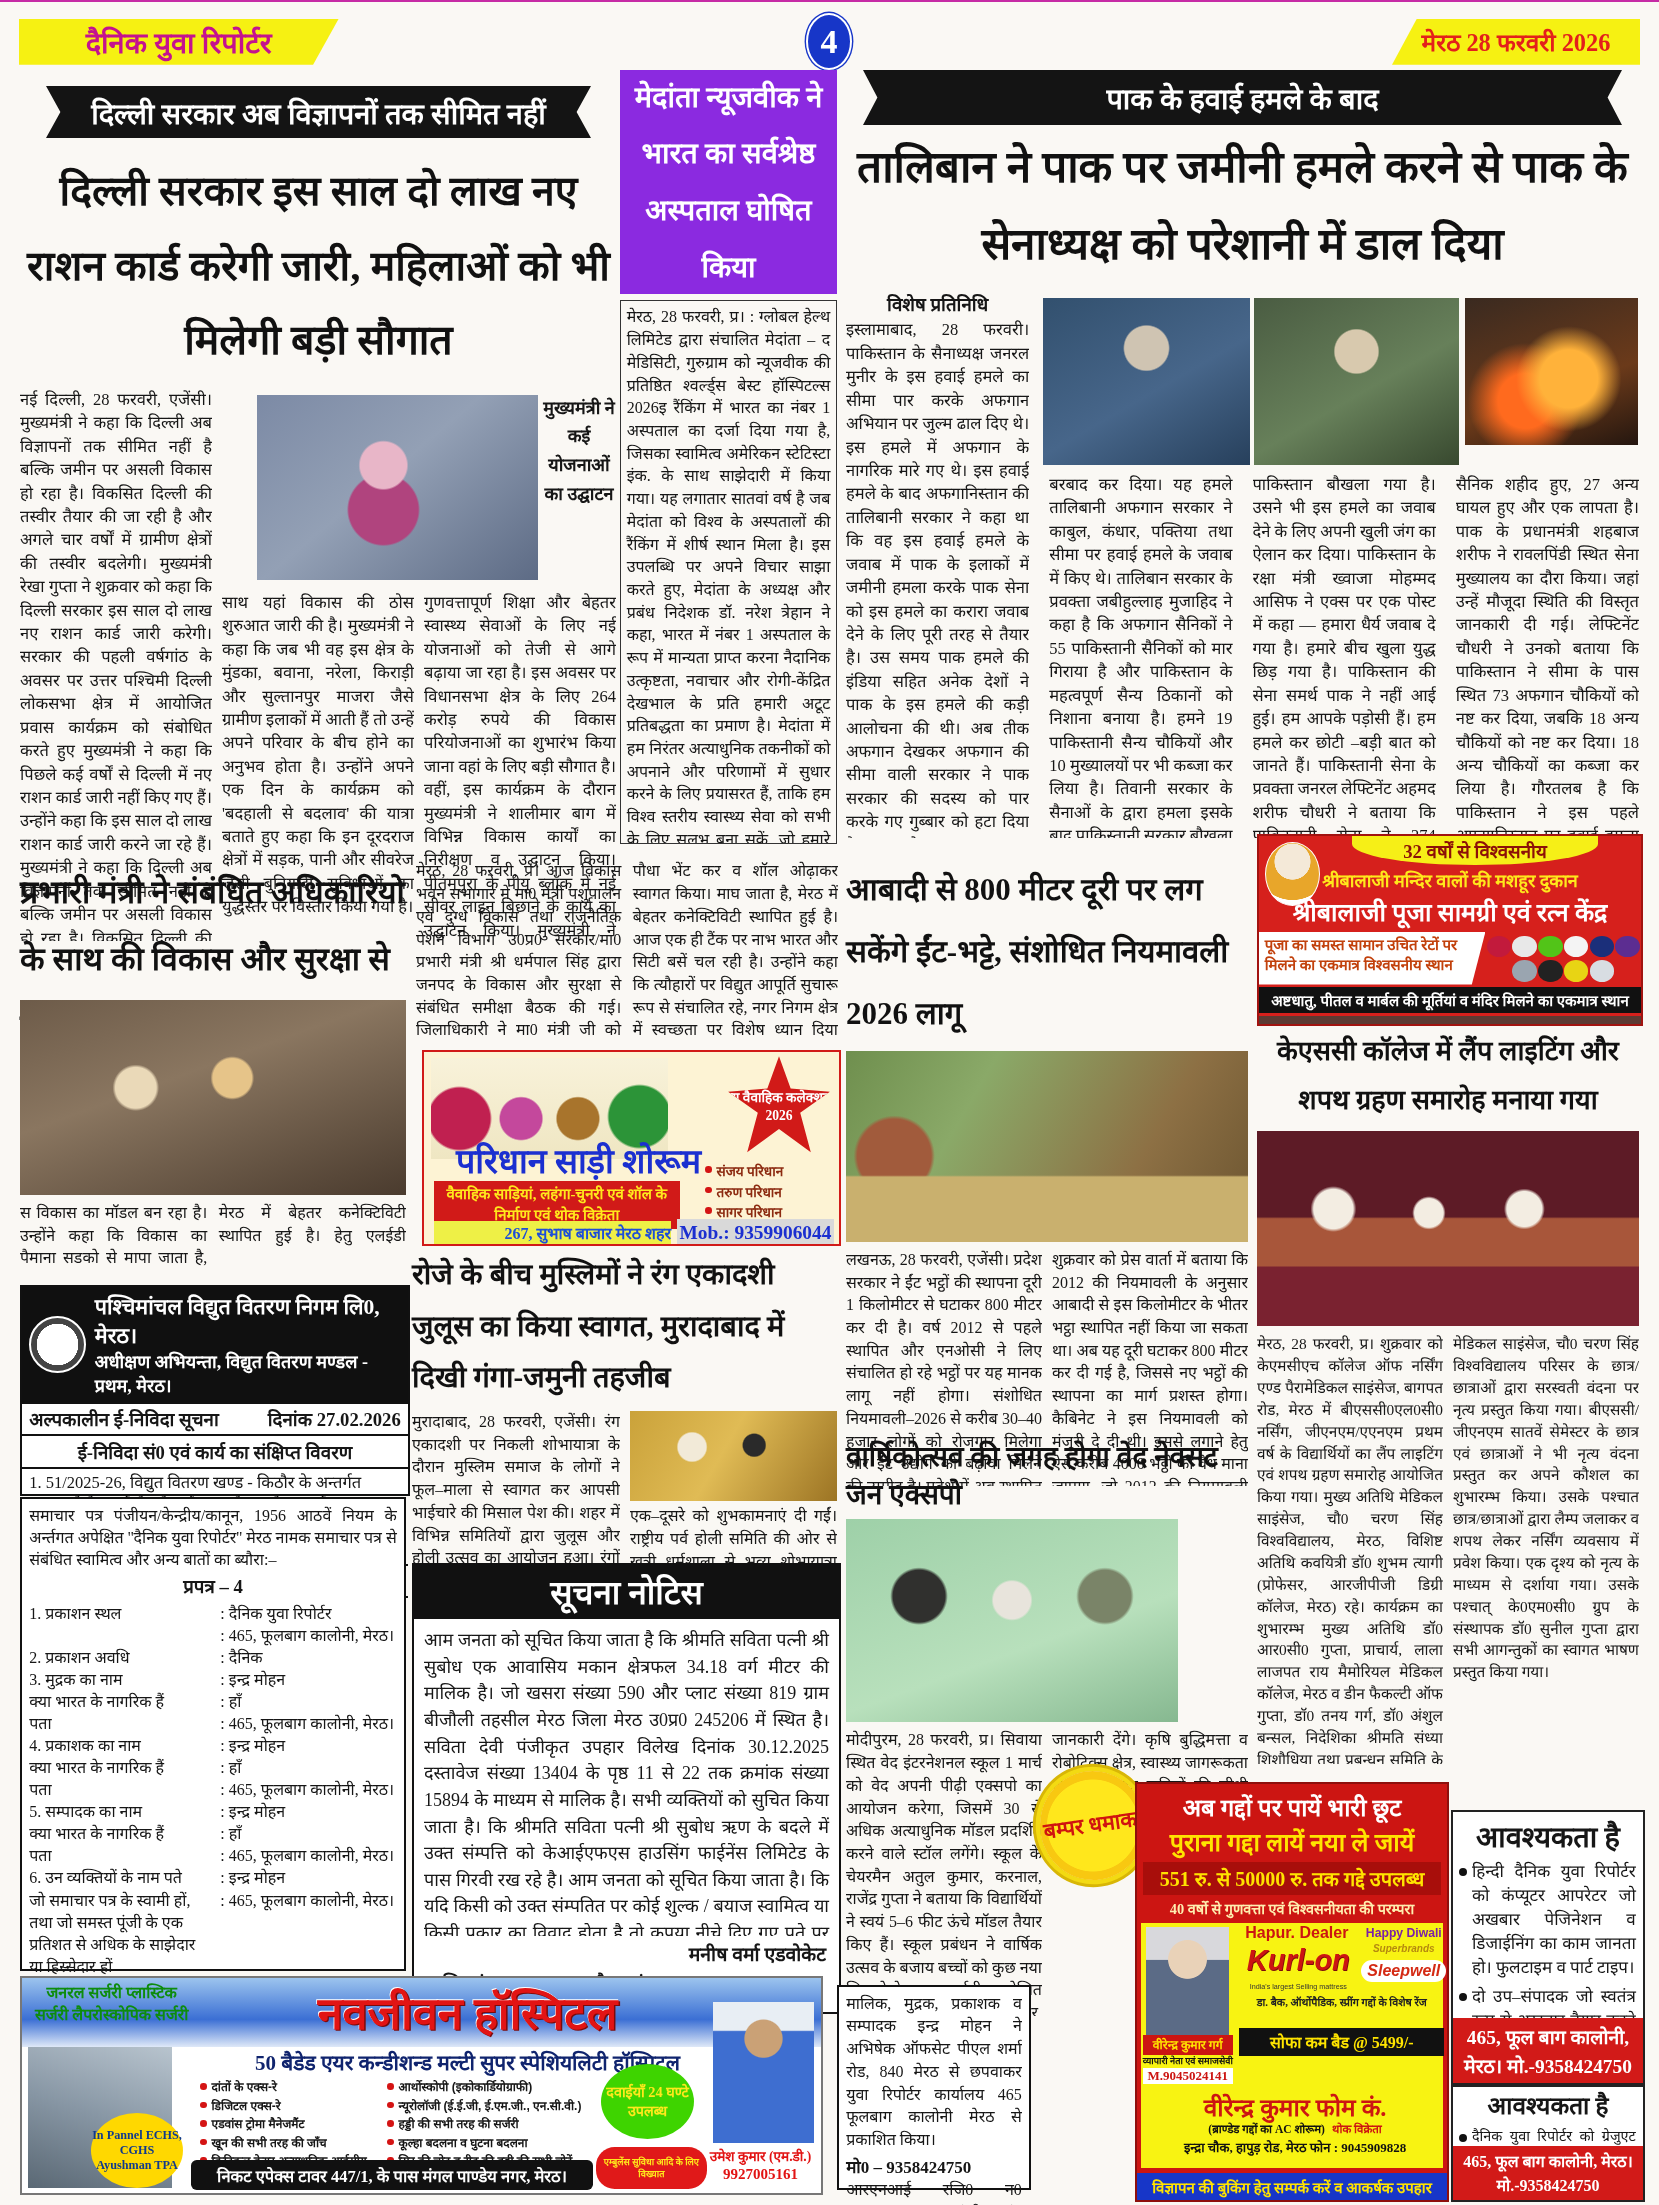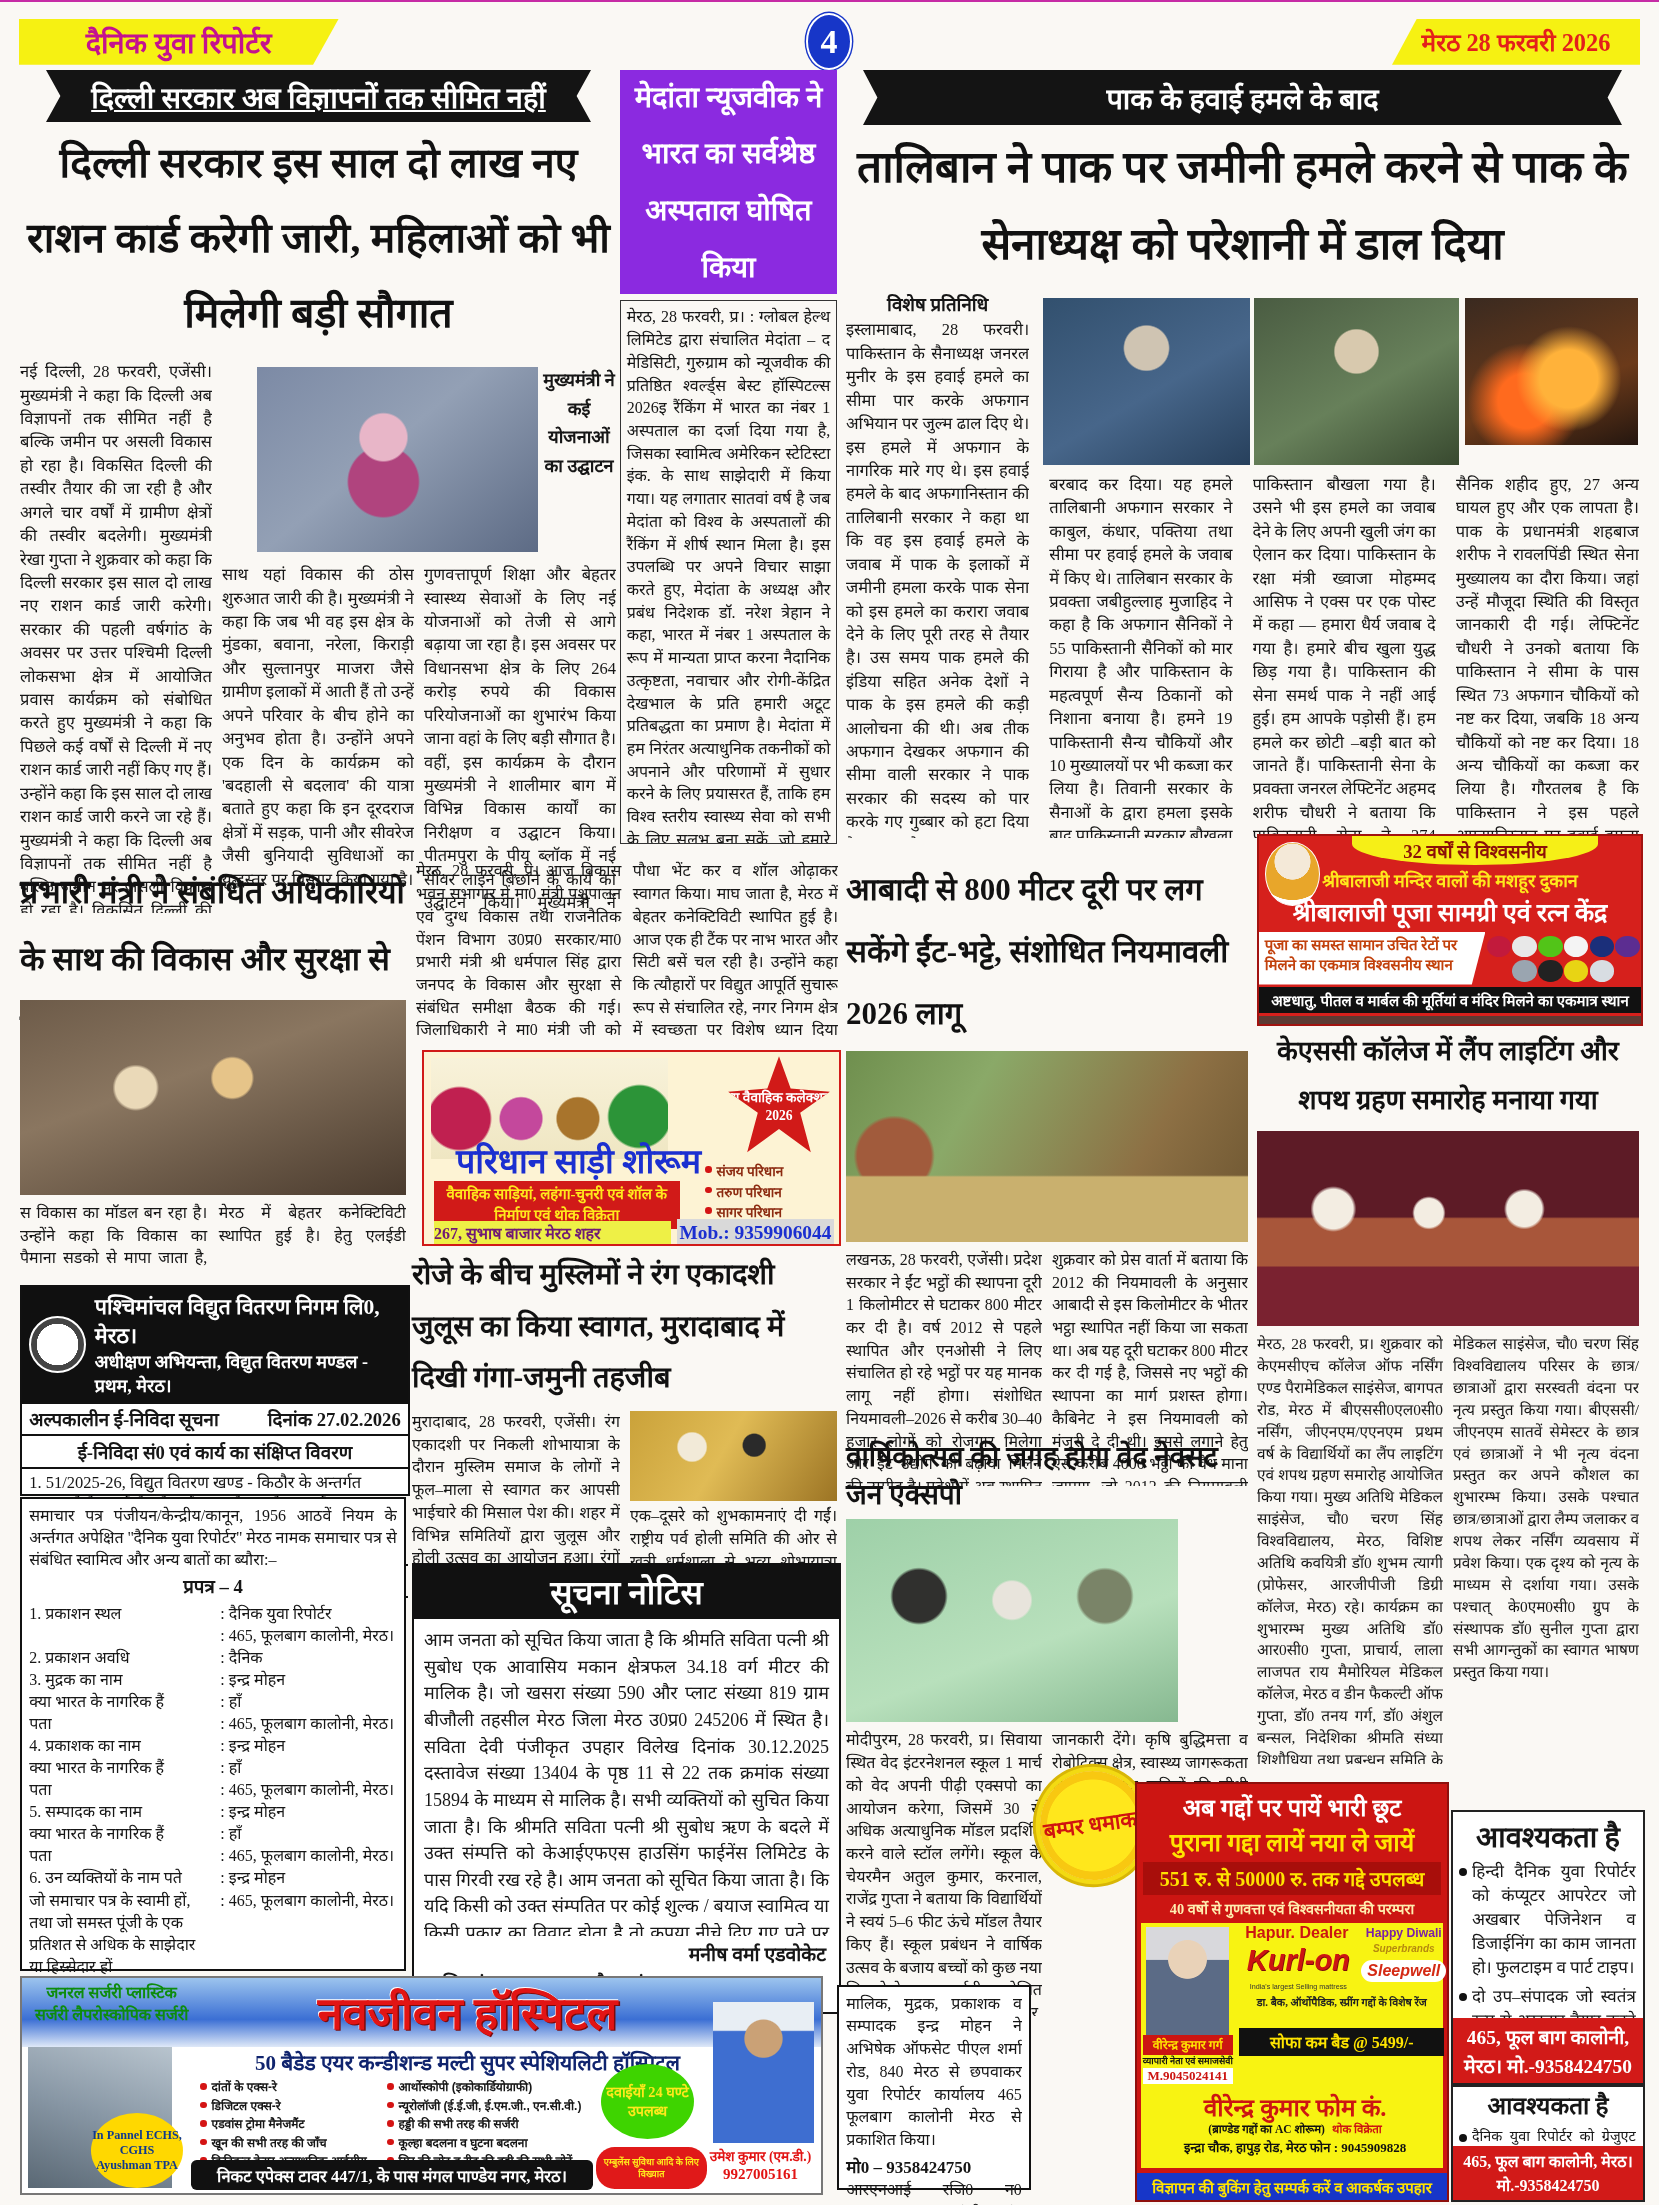--- a/index.html
+++ b/index.html
@@ -59,21 +59,21 @@
     <span class="mast-title">दैनिक युवा रिपोर्टर</span>
   </div>
   <div class="abs page-badge" style="left:806px;top:13px;width:42px;height:53px;">
     <span>4</span>
   </div>
   <div class="abs mast-shape mast-right" style="left:1392px;top:18.7px;width:248px;height:46px;">
     <span class="mast-date">मेरठ 28 फरवरी 2026</span>
   </div>
 
   <div class="abs" style="left:20px;top:70px;width:597px;height:786px;">
-    <div class="kicker" style="margin:0 26px;height:52px;text-decoration:underline;">
+    <div class="kicker" style="margin:16px 26px;height:52px;">
       <span>दिल्ली सरकार अब विज्ञापनों तक सीमित नहीं</span>
     </div>
     <div class="headline" style="font-size:41px;line-height:1.82;margin-top:4.3px;">दिल्ली सरकार इस साल दो लाख नए राशन कार्ड करेगी जारी, महिलाओं को भी मिलेगी बड़ी सौगात</div>
     <div style="position:relative;margin-top:10px;height:553px;display:flex;gap:10px;">
       <div class="bodytext" style="width:192px;">नई दिल्ली, 28 फरवरी, एजेंसी। मुख्यमंत्री ने कहा कि दिल्ली अब विज्ञापनों तक सीमित नहीं है बल्कि जमीन पर असली विकास हो रहा है। विकसित दिल्ली की तस्वीर तैयार की जा रही है और अगले चार वर्षों में ग्रामीण क्षेत्रों की तस्वीर बदलेगी। मुख्यमंत्री रेखा गुप्ता ने शुक्रवार को कहा कि दिल्ली सरकार इस साल दो लाख नए राशन कार्ड जारी करेगी। सरकार की पहली वर्षगांठ के अवसर पर उत्तर पश्चिमी दिल्ली लोकसभा क्षेत्र में आयोजित प्रवास कार्यक्रम को संबोधित करते हुए मुख्यमंत्री ने कहा कि पिछले कई वर्षों से दिल्ली में नए राशन कार्ड जारी नहीं किए गए हैं। उन्होंने कहा कि इस साल दो लाख राशन कार्ड जारी करने जा रहे हैं। मुख्यमंत्री ने कहा कि दिल्ली अब विज्ञापनों तक सीमित नहीं है बल्कि जमीन पर असली विकास हो रहा है। विकसित दिल्ली की भी तैयार की जा रही है और अगले चार वर्षों में ग्रामीण क्षेत्रों की तस्वीर बदलेगी। पिछले एक साल में दिल्ली सरकार ने 'अंत्योदय से ग्रामोदय' के लक्ष्य के</div>
       <div class="bodytext" style="width:192px;padding-top:203px;">साथ यहां विकास की ठोस शुरुआत जारी की है। मुख्यमंत्री ने कहा कि जब भी वह इस क्षेत्र के मुंडका, बवाना, नरेला, किराड़ी और सुल्तानपुर माजरा जैसे ग्रामीण इलाकों में आती हैं तो उन्हें अपने परिवार के बीच होने का अनुभव होता है। उन्होंने अपने एक दिन के कार्यक्रम को 'बदहाली से बदलाव' की यात्रा बताते हुए कहा कि इन दूरदराज क्षेत्रों में सड़क, पानी और सीवरेज जैसी बुनियादी सुविधाओं का युद्धस्तर पर विस्तार किया गया है।</div>
       <div class="bodytext" style="width:192px;padding-top:203px;">गुणवत्तापूर्ण शिक्षा और बेहतर स्वास्थ्य सेवाओं के लिए नई योजनाओं को तेजी से आगे बढ़ाया जा रहा है। इस अवसर पर विधानसभा क्षेत्र के लिए 264 करोड़ रुपये की विकास परियोजनाओं का शुभारंभ किया जाना वहां के लिए बड़ी सौगात है। वहीं, इस कार्यक्रम के दौरान मुख्यमंत्री ने शालीमार बाग में विभिन्न विकास कार्यों का निरीक्षण व उद्घाटन किया। पीतमपुरा के पीयू ब्लॉक में नई सीवर लाइन बिछाने के कार्य का उद्घाटन किया। मुख्यमंत्री ने आउटर रिंग रोड, पीतमपुरा एसयू–टीयू–एसयू, टीयू–एसयू–यू और एलयू–ब्यू–यू की सड़कों के सुदृढ़ीकरण कार्य का भी उद्घाटन किया। राष्ट्रपति करेंगी योजनाओं का शुभारंभ : मुख्यमंत्री रेखा गुप्ता ने 10 मार्च को दिल्ली सरकार की महिलाओं से संबंधित चार कल्याणकारी योजनाओं का शुभारंभ करेंगी। इन चार योजनाओं में शामिल हैं सखी निवास, फ्री स्मार्ट कार्ड, मुफ्त एलपीजी सिलेंडर योजना, दिल्ली लखपति दीदियां योजना और मेरी पूंजी मेरा अधिकार शामिल हैं। इन का कहा कि दो मार्च दिल्ली की इस विशेष दिन है। राष्ट्रपति द्रौपदी मुर्मू की गरिमामयी उपस्थिति में महिला सशक्तिकरण की कई महत्वपूर्ण योजनाओं का उद्घाटन किया जाएगा।</div>
       <div class="abs photo" style="left:237px;top:7.2px;width:281px;height:185px;background:
            radial-gradient(circle at 45% 38%, #e8b6c8 0 12%, transparent 13%),
            radial-gradient(circle at 45% 62%, #b0447e 0 18%, transparent 19%),
@@ -178,21 +178,21 @@
          linear-gradient(180deg,#f8f2da,#efe6c2);"></div>
     <div class="abs" style="left:302px;top:4.3px;width:106px;height:101px;background:#d11a18;clip-path:polygon(50% 0%,61% 32%,98% 35%,70% 56%,80% 95%,50% 72%,20% 95%,30% 56%,2% 35%,39% 32%);display:flex;align-items:center;justify-content:center;color:#fff;font-weight:bold;font-size:13.6px;text-align:center;line-height:1.3;">न्यू वैवाहिक कलेक्शन 2026</div>
     <div class="abs" style="left:0;top:85px;width:309px;text-align:center;color:#1b2fd0;font-weight:bold;font-size:34px;">परिधान साड़ी शोरूम</div>
     <div class="abs" style="left:10px;top:129px;width:237px;background:#d11a18;color:#ffe81c;font-weight:bold;font-size:15px;line-height:1.4;text-align:center;padding:2.9px 4.3px;">वैवाहिक साड़ियां, लहंगा-चुनरी एवं शॉल के निर्माण एवं थोक विक्रेता</div>
     <ul class="bullet abs" style="left:281px;top:108px;width:129px;margin:0;padding:0;color:#8c2a10;font-weight:bold;font-size:13.6px;">
       <li>संजय परिधान</li>
       <li>तरुण परिधान</li>
       <li>सागर परिधान</li>
       <li>मनन परिधान</li>
     </ul>
-    <div class="abs" style="left:10px;top:169px;width:237px;background:#eef046;color:#701a75;font-weight:bold;text-align:left;font-size:16px;padding:1.4px 0;">267, सुभाष बाजार मेरठ शहर</div>
+    <div class="abs" style="left:10px;top:169px;width:237px;background:#eef046;color:#1d4ed8;font-weight:bold;text-align:right;font-size:16px;padding:1.4px 0;">267, सुभाष बाजार मेरठ शहर</div>
     <div class="abs" style="left:253px;top:167px;width:157px;background:#d9d9d9;color:#1b2fd0;font-weight:bold;text-align:center;font-size:19.4px;padding:2.9px 0;">Mob.: 9359906044</div>
   </div>
 
   <div class="abs" style="left:412px;top:1249px;width:425px;height:310px;">
     <div class="headline" style="font-size:29px;line-height:1.78;text-align:left;">रोजे के बीच मुस्लिमों ने रंग एकादशी जुलूस का किया स्वागत, मुरादाबाद में दिखी गंगा-जमुनी तहजीब</div>
     <div style="display:flex;gap:10px;margin-top:7.2px;height:191px;">
       <div class="bodytext" style="width:208px;font-size:16px;">मुरादाबाद, 28 फरवरी, एजेंसी। रंग एकादशी पर निकली शोभायात्रा के दौरान मुस्लिम समाज के लोगों ने फूल–माला से स्वागत कर आपसी भाईचारे की मिसाल पेश की। शहर में विभिन्न समितियों द्वारा जुलूस और होली उत्सव का आयोजन हुआ। रंगों और फूलों की होली के बीच गंगा–जमुनी तहजीब का संदेश दिया गया। रंग एकादशी के पर मुरादाब. आए। विभिन्न समितियों की ओर से शोभायात्राएं निकाली गईं और सामाजिक संगठनों ने सेवा कार्य किए। क्लबों में होली उत्सव का आयोजन किया गया। कई जगहों पर रंगों के साथ फूलों की होली खेल</div>
       <div style="width:207px;">
         <div class="photo" style="width:207px;height:90px;background:
              radial-gradient(circle at 30% 40%, #f2ead8 0 9%, transparent 10%),

